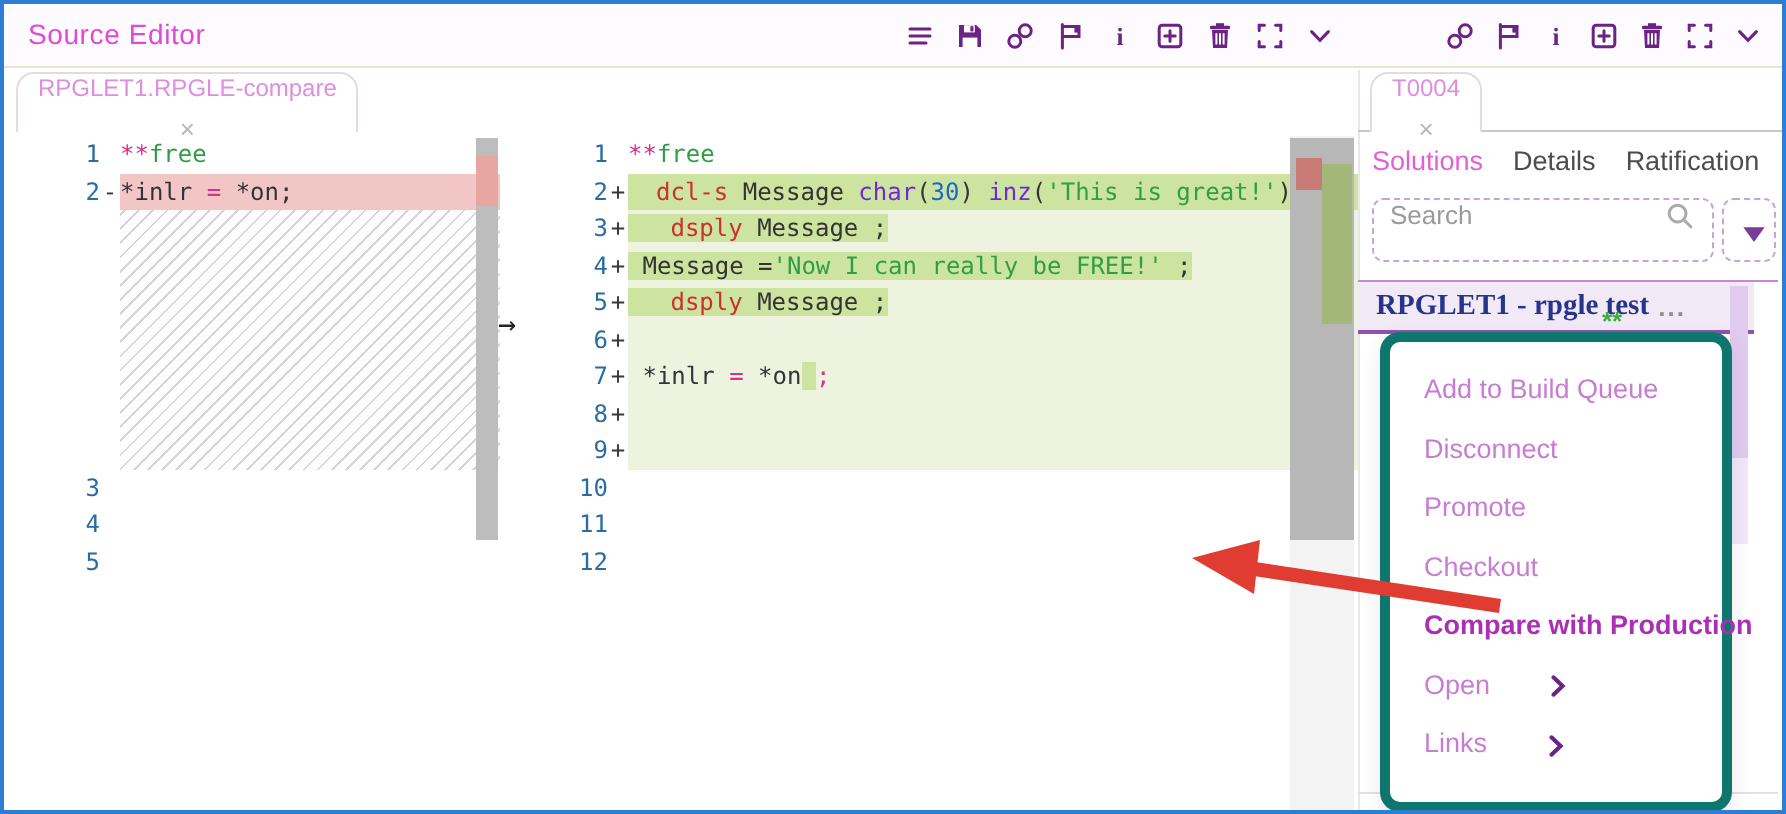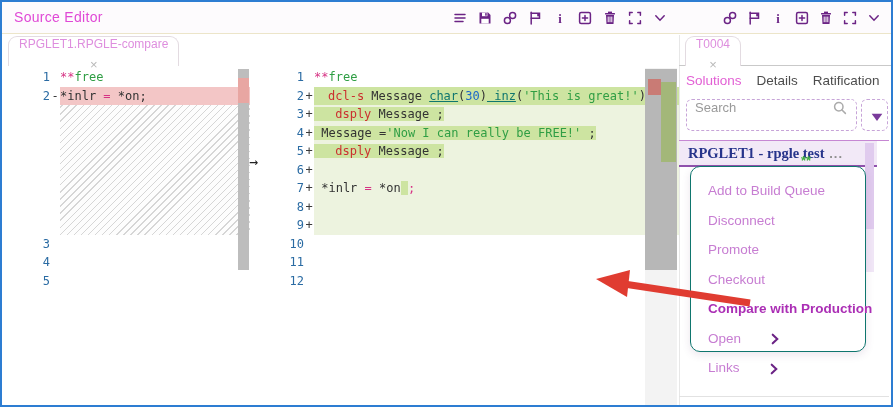--- a/index.html
+++ b/index.html
@@ -34,21 +34,21 @@
   .filter-btn { position:absolute; left:859px; top:97px; width:27px; height:32px; border:1.5px dashed #c7a4d8; border-radius:6px; display:flex; align-items:center; justify-content:center; cursor:pointer; background:#fff; }
   .list-topline { position:absolute; left:677px; right:2px; top:138px; height:1px; background:#c687d3; }
   .solution-row { position:absolute; left:677px; top:139px; width:198px; height:26px; background:#f2e9f7; border-bottom:2px solid #9052ad;
       display:flex; align-items:center; padding:0 34px 0 9px; }
   .solution-name { font-family:"Liberation Serif", serif; font-weight:700; font-size:14.5px; color:#27348b; flex:1; white-space:nowrap; overflow:hidden; }
   .row-ellipsis { color:#8f8f8f; font-weight:700; font-size:13px; letter-spacing:1px; cursor:pointer; }
   .modified-marker { position:absolute; left:799px; top:151px; color:#3fae3f; font-weight:700; font-size:13px; z-index:2; }
   .sol-scrollbar { position:absolute; left:863px; top:141px; width:9px; height:129px; background:#f1e7f7; }
   .sol-scrollbar .thumb { position:absolute; left:0; top:0; width:100%; height:86px; background:#e0cbee; }
 
-  .menu { position:absolute; left:688px; top:164px; width:176px; height:186px; background:#fff; border:1px solid #0f766e;
+  .menu { position:absolute; left:688px; top:164px; width:176px; height:240px; background:#fff; border:5px solid #0f766e;
       border-radius:10px; box-shadow:0 3px 9px rgba(90,50,110,.12); padding:9px 0 6px; z-index:6; }
   .menu-item { height:29.5px; display:flex; align-items:center; padding-left:17px; font-size:13.5px; color:#c77dd2; cursor:pointer; white-space:nowrap; }
   .menu-item.emph { color:#ab2fb5; font-weight:700; }
   .menu-item .sub-chev { width:14px; height:14px; margin-left:26px; }
   .panel-bottomline { position:absolute; left:677px; right:2px; top:394px; height:1px; background:#e2e2e2; }
 
   
   .editor { position:absolute; left:0; top:66px; width:677px; bottom:0; background:#fff;
       font-family:"DejaVu Sans Mono", monospace; font-size:12px; }
   .pane { position:absolute; top:0; bottom:0; }
@@ -58,21 +58,21 @@
   .gut { width:48px; text-align:right; color:#2a6ba3; flex:none; }
   .pane-right .gut { width:52px; }
   .mark { width:10px; text-align:center; color:#3a3a3a; flex:none; }
   .code { flex:1; }
   .removed .code { background:#f3c6c6; }
   .added .code { background:#edf3df; }
   .full .code { background:#cde4a1; }
   .code .hl { background:#cde4a1; }
   .hatch { height:129.5px; margin-left:58px;
       background:repeating-linear-gradient(-45deg,#fdfdfd 0 4px,#d6d6d6 4px 5px); }
-  .kw { color:#cb2f2f;padding-left:14px; } .fn { color:#0f766e;text-decoration:underline; } .num { color:#1a66c9; }
+  .kw { color:#cb2f2f;padding-left:14px; } .fn { color:#6d28d9; } .num { color:#1a66c9; }
   .str { color:#2f9e44; } .op { color:#d63384; } .id { color:#333; }
   .diff-arrow { position:absolute; left:247px; top:85px; font-size:15px; color:#222; z-index:2; }
 
   .lscroll { position:absolute; left:236px; top:0; width:11px; bottom:0; }
   .lscroll .thumb { position:absolute; top:1px; left:0; width:100%; height:201px; background:#bdbdbd; }
   .lscroll .mark-removed { position:absolute; top:10px; left:0; width:100%; height:25px; background:#e8a6a2; }
   .rscroll { position:absolute; left:643px; top:0; width:32px; bottom:0; background:#f3f3f3; z-index:1; }
   .rscroll .thumb { position:absolute; top:1px; left:0; width:100%; height:201px; background:#b7b7b7; }
   .rscroll .mark-removed { position:absolute; top:11px; left:3px; width:13px; height:16px; background:#c97b75; }
   .rscroll .mark-added { position:absolute; top:14px; left:16px; width:15px; height:80px; background:#a3b779; }

